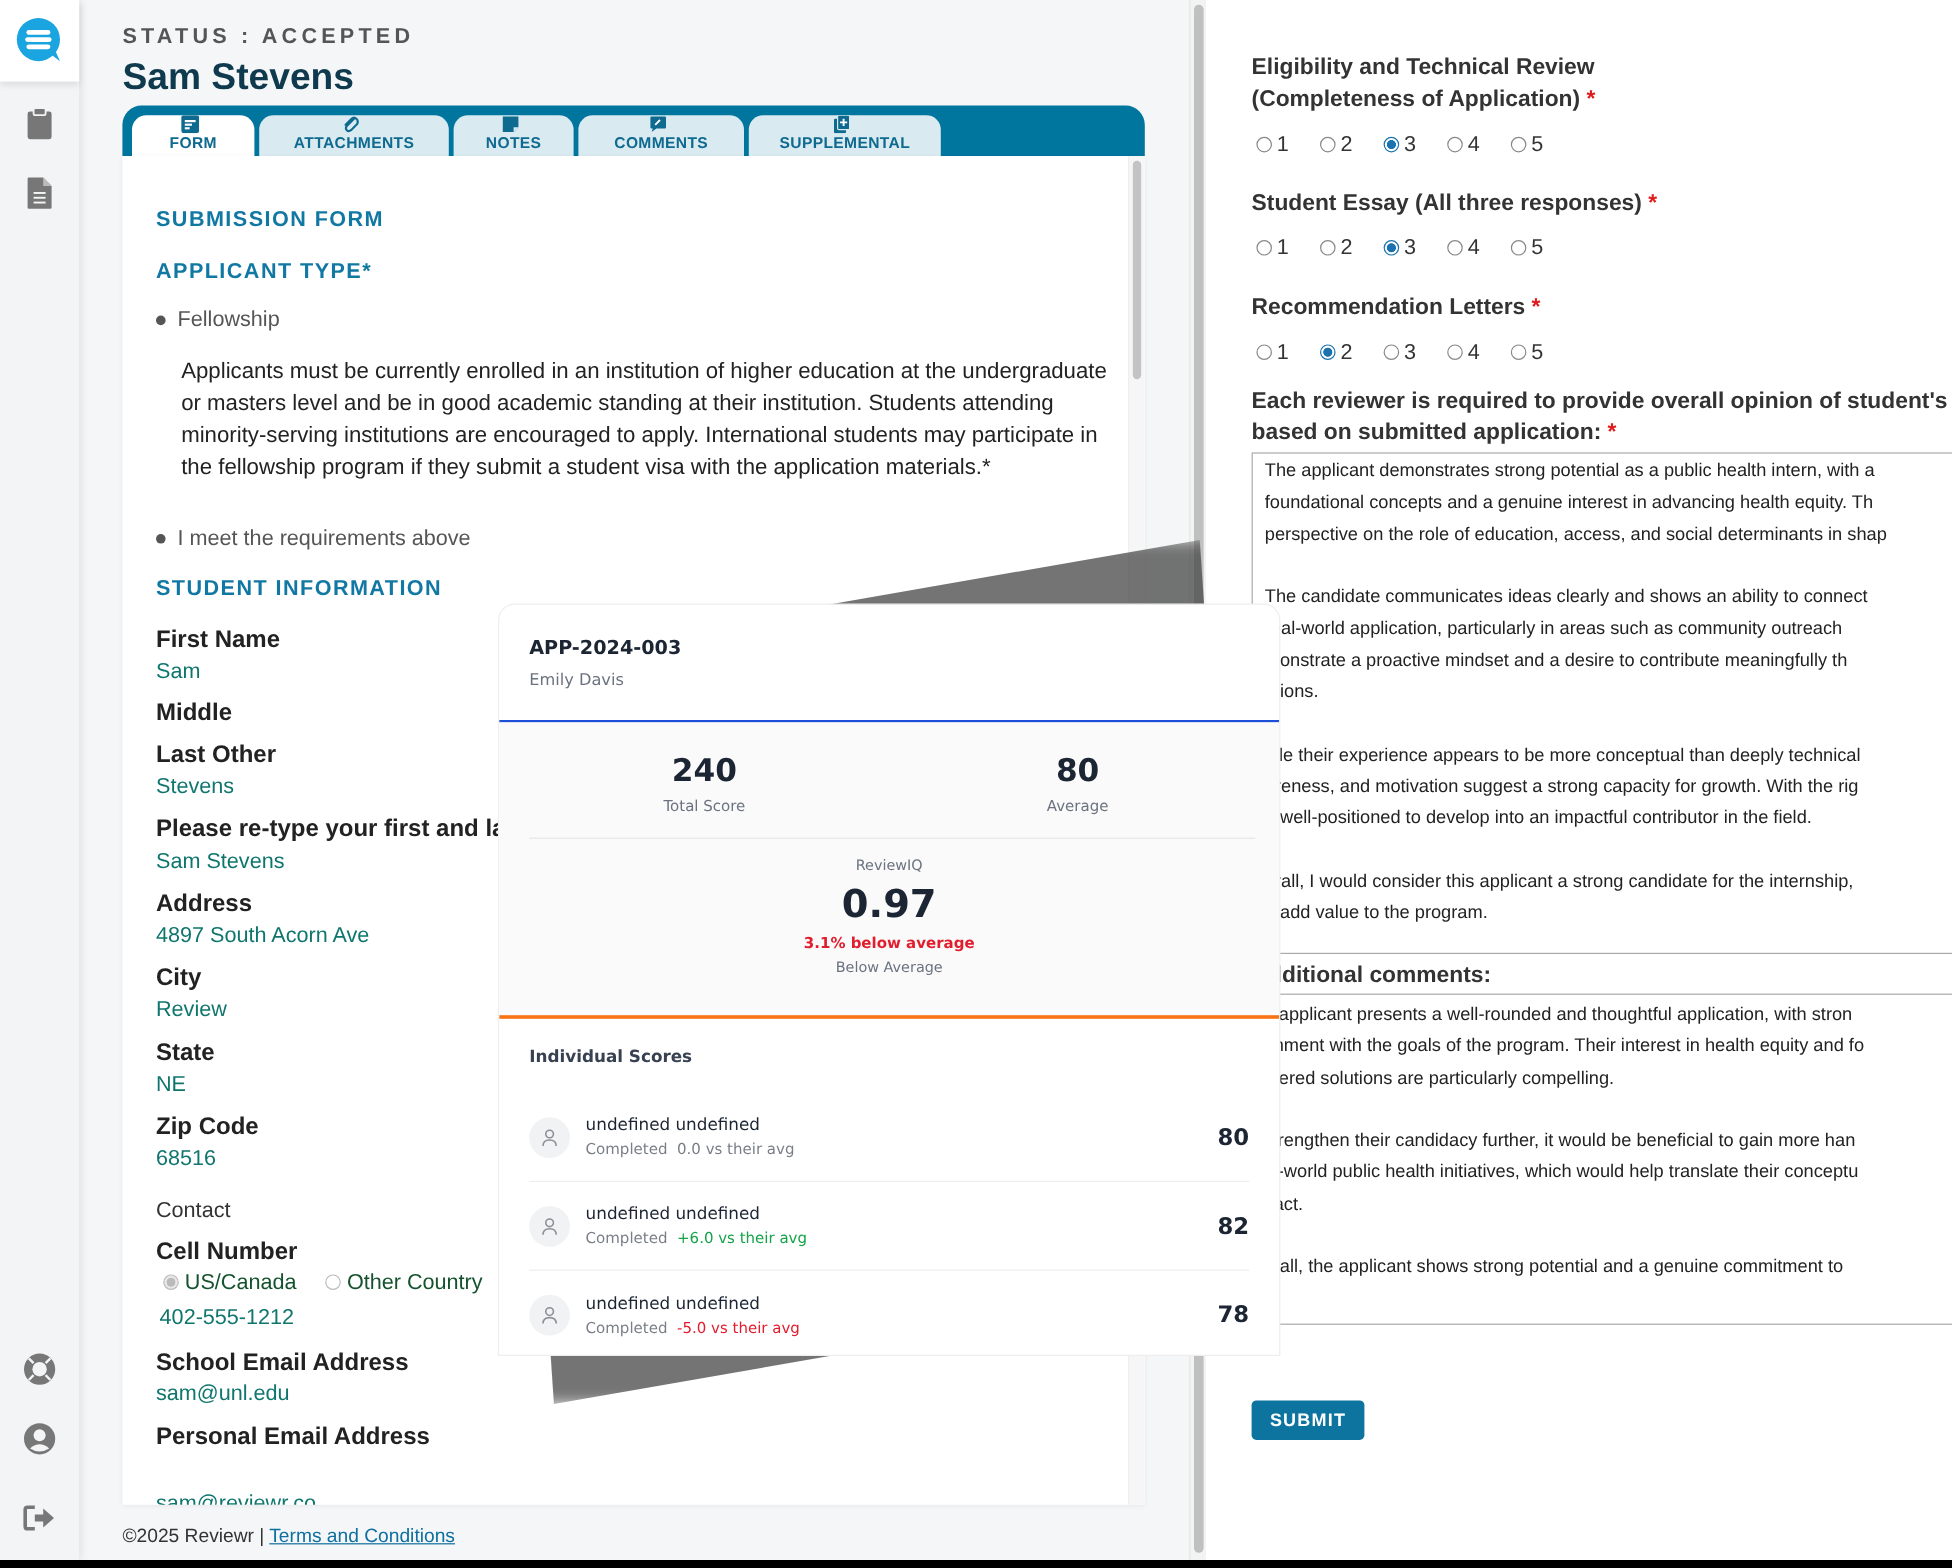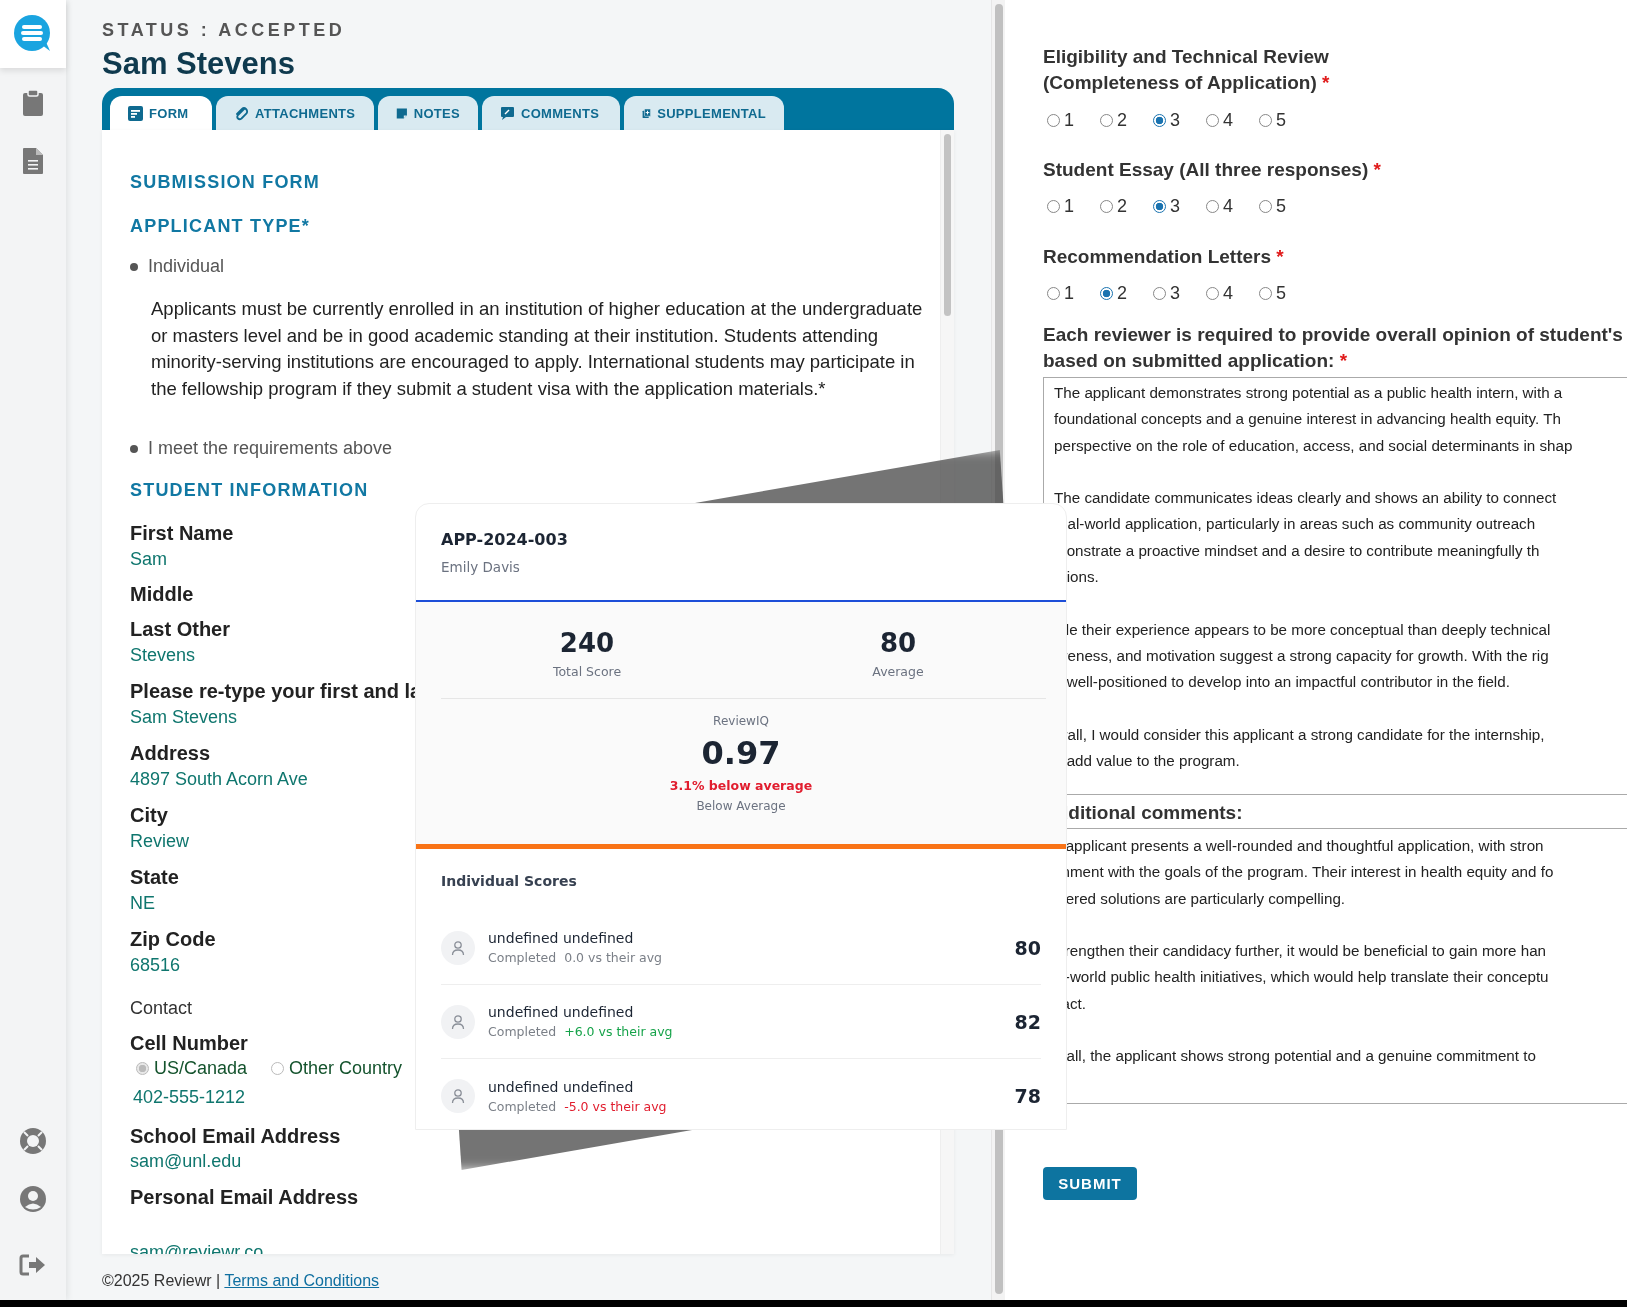--- a/index.html
+++ b/index.html
@@ -9,21 +9,21 @@
   
   .sidebar { position: absolute; left: 0; top: 0; width: 66px; height: 1300px; background: #f3f4f5; box-shadow: 2px 0 6px rgba(0,0,0,0.08); }
   .sidebar .logo { width: 66px; height: 68px; background: #fff; display: flex; align-items: center; justify-content: center; box-shadow: 0 3px 6px rgba(0,0,0,0.10); }
   .side-icon { position: absolute; left: 18px; width: 30px; height: 30px; display: flex; align-items: center; justify-content: center; cursor: pointer; }
 
   
   .left { position: absolute; left: 66px; top: 0; width: 925px; height: 1300px; }
   .status { position: absolute; left: 36px; top: 20px; font-size: 18px; letter-spacing: 3.5px; font-weight: bold; color: #555; }
   .title { position: absolute; left: 36px; top: 46px; font-size: 31px; color: #0f3a4e; font-weight: bold; }
   .tabbar { position: absolute; left: 36px; top: 88px; width: 852px; height: 42px; background: #00759e; border-radius: 16px 16px 0 0; }
-  .tab { position: absolute; top: 8px; height: 34px; background: #d9eaf1; border-radius: 12px 12px 0 0; display: flex; align-items: center; padding: 0 18px; font-size: 13px; font-weight: bold; color: #0f6a90; letter-spacing: .3px; cursor: pointer; }
+  .tab { position: absolute; top: 8px; height: 34px; background: #d9eaf1; border-radius: 12px 12px 0 0; display: flex; align-items: center; padding: 0 18px; font-size: 13px; font-weight: bold; color: #0f6a90; letter-spacing: .3px; cursor: pointer; flex-direction: column; }
   .tab.active { background: #fff; }
   .tab .ic { width: 15px; height: 15px; margin-right: 6px; display: inline-block; }
   .formpanel { position: absolute; left: 36px; top: 130px; width: 852px; height: 1124px; background: #fff; overflow: hidden; box-shadow: 0 1px 4px rgba(0,0,0,0.06); }
   .inner-scroll-track { position: absolute; right: 0; top: 0; width: 14px; height: 100%; background: #f6f6f6; border-left: 1px solid #eee; }
   .inner-scroll-thumb { position: absolute; right: 3px; top: 4px; width: 7px; height: 182px; background: #c3c3c3; border-radius: 4px; }
   .fp { position: absolute; left: 28px; }
   .sec-h { font-size: 18px; font-weight: bold; letter-spacing: 1.2px; color: #1178a3; }
   .bullet { font-size: 18px; color: #555; display: flex; align-items: center; }
   .bullet::before { content: ""; width: 8px; height: 8px; border-radius: 50%; background: #555; display: inline-block; margin-right: 10px; }
   .para { font-size: 18.5px; line-height: 26.5px; color: #222; width: 780px; margin-left: 21px; }
@@ -52,21 +52,21 @@
   .addl-label { position: absolute; left: 38px; top: 802px; font-size: 19px; font-weight: bold; color: #333; }
   .textarea2 { position: absolute; left: 38px; top: 828px; width: 600px; height: 276px; border-top: 1px solid #aaa; border-bottom: 1px solid #aaa; padding: 4px 10px; font-size: 15.2px; line-height: 26.3px; color: #222; white-space: pre-wrap; overflow: hidden; }
   .submit { position: absolute; left: 38px; top: 1167px; width: 94px; height: 33px; background: #0d74a0; color: #fff; font-weight: bold; font-size: 15px; letter-spacing: 1px; border: none; border-radius: 4px; cursor: pointer; }
 
   
   .shadow-shape { position: absolute; left: 365px; top: 450px; width: 690px; height: 720px; background: rgba(70,70,70,0.75); filter: blur(6px); clip-path: polygon(8% 14%, 92% 0%, 98% 86%, 14% 100%); }
   .popup { position: absolute; left: 415px; top: 503px; width: 652px; height: 627px; background: #fff; border-radius: 14px 14px 0 0; overflow: hidden; font-family: "DejaVu Sans", sans-serif; border: 1px solid #eee; }
   .pp-head { height: 98px; padding: 26px 25px; border-bottom: 2px solid #1d4ed8; }
   .pp-id { font-size: 16px; font-weight: bold; color: #1c2533; }
   .pp-name { font-size: 13.5px; color: #6b7280; margin-top: 10px; }
-  .pp-stats { background: #fafafa; height: 247px; position: relative; border-bottom: 5px solid #f97316; }
+  .pp-stats { background: #fafafa; height: 247px; position: relative; border-bottom: 3px solid #f97316; }
   .stat { position: absolute; top: 26px; text-align: center; width: 200px; }
   .stat .num { font-size: 26px; font-weight: bold; color: #1c2533; }
   .stat .cap { font-size: 12.5px; color: #6b7280; margin-top: 6px; }
   .pp-divider { position: absolute; left: 25px; right: 20px; top: 96px; height: 1px; background: #e6e6e6; }
   .riq { position: absolute; left: 0; width: 100%; top: 112px; text-align: center; }
   .riq .t { font-size: 12px; color: #6b7280; }
   .riq .big { font-size: 32px; font-weight: bold; color: #1c2533; margin-top: 6px; }
   .riq .pct { font-size: 12.5px; color: #e11d2e; font-weight: bold; margin-top: 6px; }
   .riq .ba { font-size: 12px; color: #6b7280; margin-top: 6px; }
   .pp-ind { padding: 24px 25px 0 25px; }
@@ -174,21 +174,21 @@
             <path d="M9 3 L9 9 M6 6 L12 6" stroke="#fff" stroke-width="1.6"></path>
           </svg>
         <span>SUPPLEMENTAL</span>
       </div>
     </div>
 
     <div class="formpanel">
       <div class="fp sec-h" style="top:42px">SUBMISSION FORM</div>
       <div class="fp sec-h" style="top:86px">APPLICANT TYPE*</div>
       <div class="fp bullet" style="top:126px">
-          <span>Individual</span>
+          <span>Fellowship</span>
         </div>
       <p class="fp para" style="top:166px">Applicants must be currently enrolled in an institution of higher education at the undergraduate or masters level and be in good academic standing at their institution. Students attending minority-serving institutions are encouraged to apply. International students may participate in the fellowship program if they submit a student visa with the application materials.*</p>
       <div class="fp bullet" style="top:308px">
           <span>I meet the requirements above</span>
         </div>
       <div class="fp sec-h" style="top:350px">STUDENT INFORMATION</div>
 
       <div class="fp lbl" style="top:392px">First Name</div>
       <div class="fp val" style="top:419px">Sam</div>
       <div class="fp lbl" style="top:453px">Middle</div>

